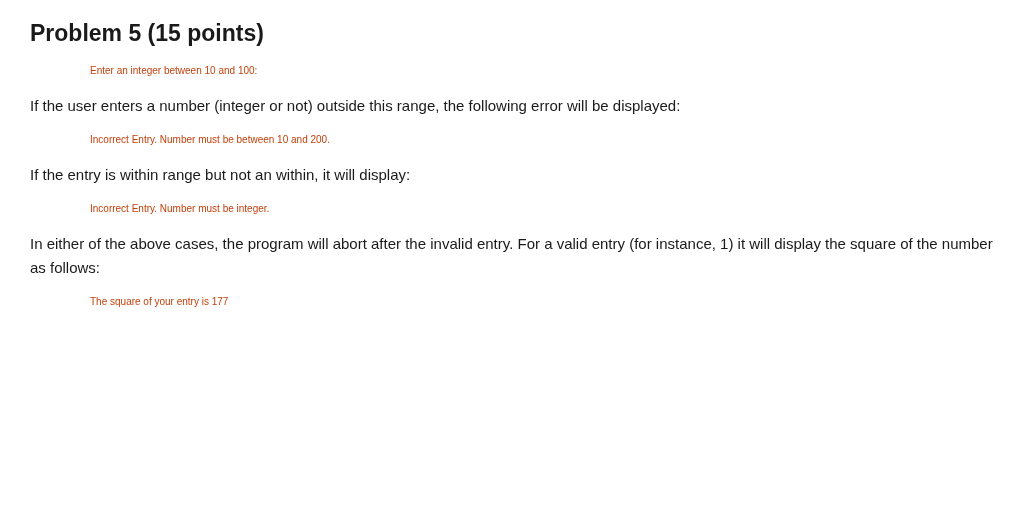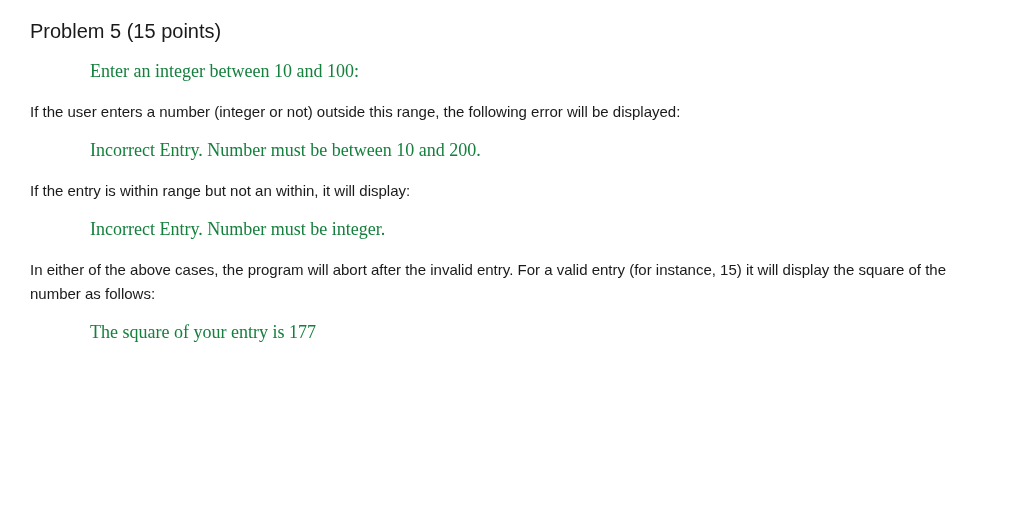--- a/index.html
+++ b/index.html
@@ -10,32 +10,32 @@
     body {
       background: #ffffff;
       font-family: Arial, sans-serif;
       font-size: 15px;
       color: #1a1a1a;
       padding: 20px 30px;
       width: 1024px;
       min-height: 519px;
     }
     .problem-title {
-      font-weight: normal;
-      font-size: 20px;
+      font-weight: bold;
+      font-size: 23px;
       margin-bottom: 18px;
     }
     .paragraph {
       margin-bottom: 16px;
       line-height: 1.6;
     }
     .code-block {
-      font-family: Liberation Serif, serif;
-      color: #15803d;
-      font-size: 18px;
+      font-family: Liberation Sans, sans-serif;
+      color: #c2410c;
+      font-size: 10px;
       margin: 6px 0 18px 60px;
     }
     .section {
       margin-bottom: 8px;
     }
   </style>
 </head>
 <body>
 
 <div class="problem-title">Problem 5 (15 points)</div>
@@ -48,15 +48,15 @@
   <p class="paragraph">If the user enters a number (integer or not) outside this range, the following error will be displayed:</p>
   <div class="code-block">Incorrect Entry. Number must be between 10 and 200.</div>
 </div>
 
 <div class="section">
   <p class="paragraph">If the entry is within range but not an within, it will display:</p>
   <div class="code-block">Incorrect Entry. Number must be integer.</div>
 </div>
 
 <div class="section">
-  <p class="paragraph">In either of the above cases, the program will abort after the invalid entry. For a valid entry (for instance, 15) it will display the square of the number as follows:</p>
+  <p class="paragraph">In either of the above cases, the program will abort after the invalid entry. For a valid entry (for instance, 1) it will display the square of the number as follows:</p>
   <div class="code-block">The square of your entry is 177</div>
 </div>
 
 </body></html>

